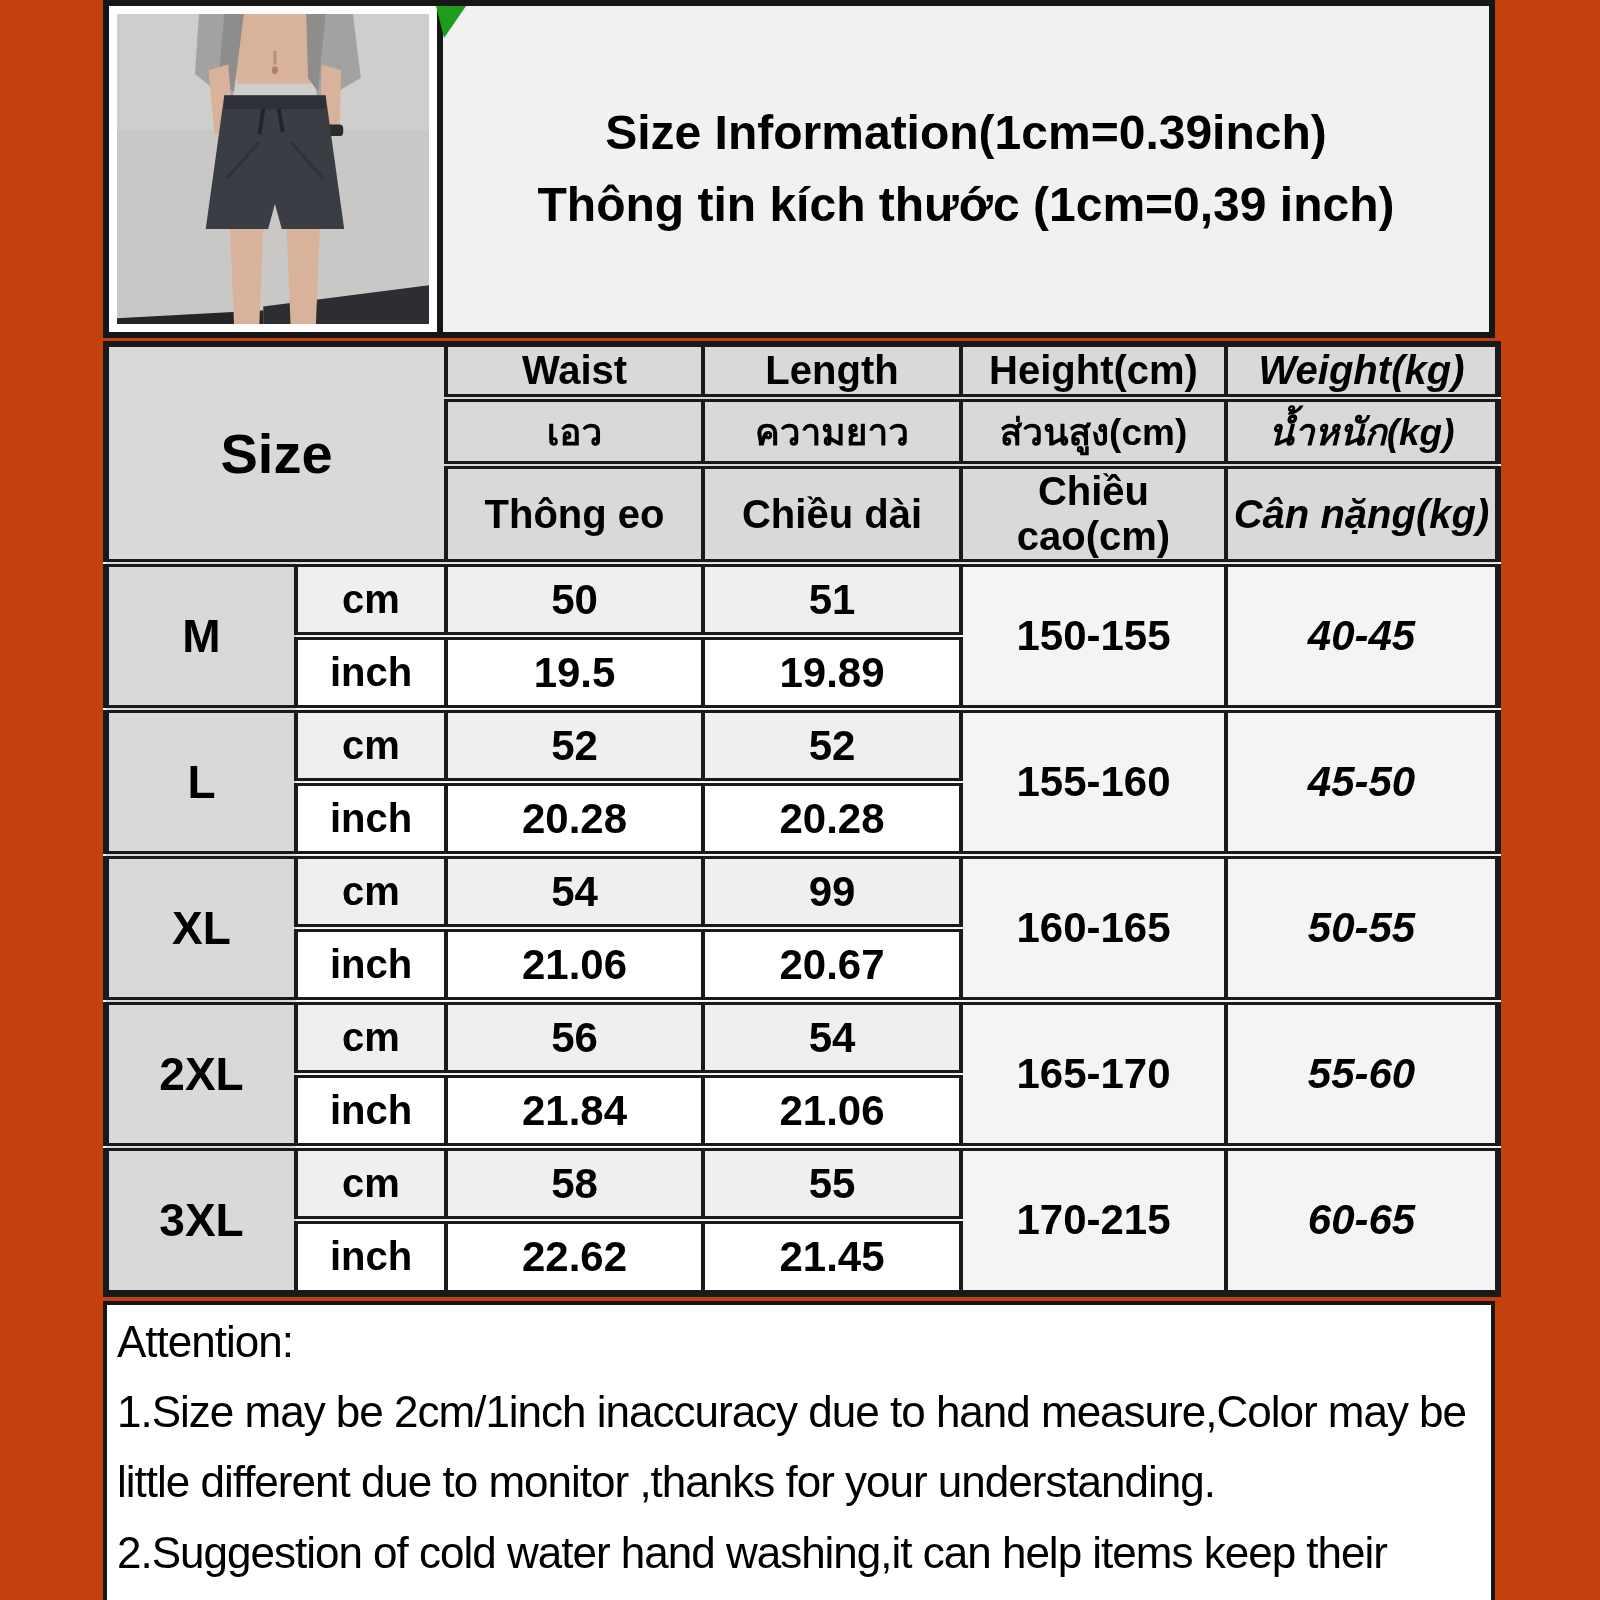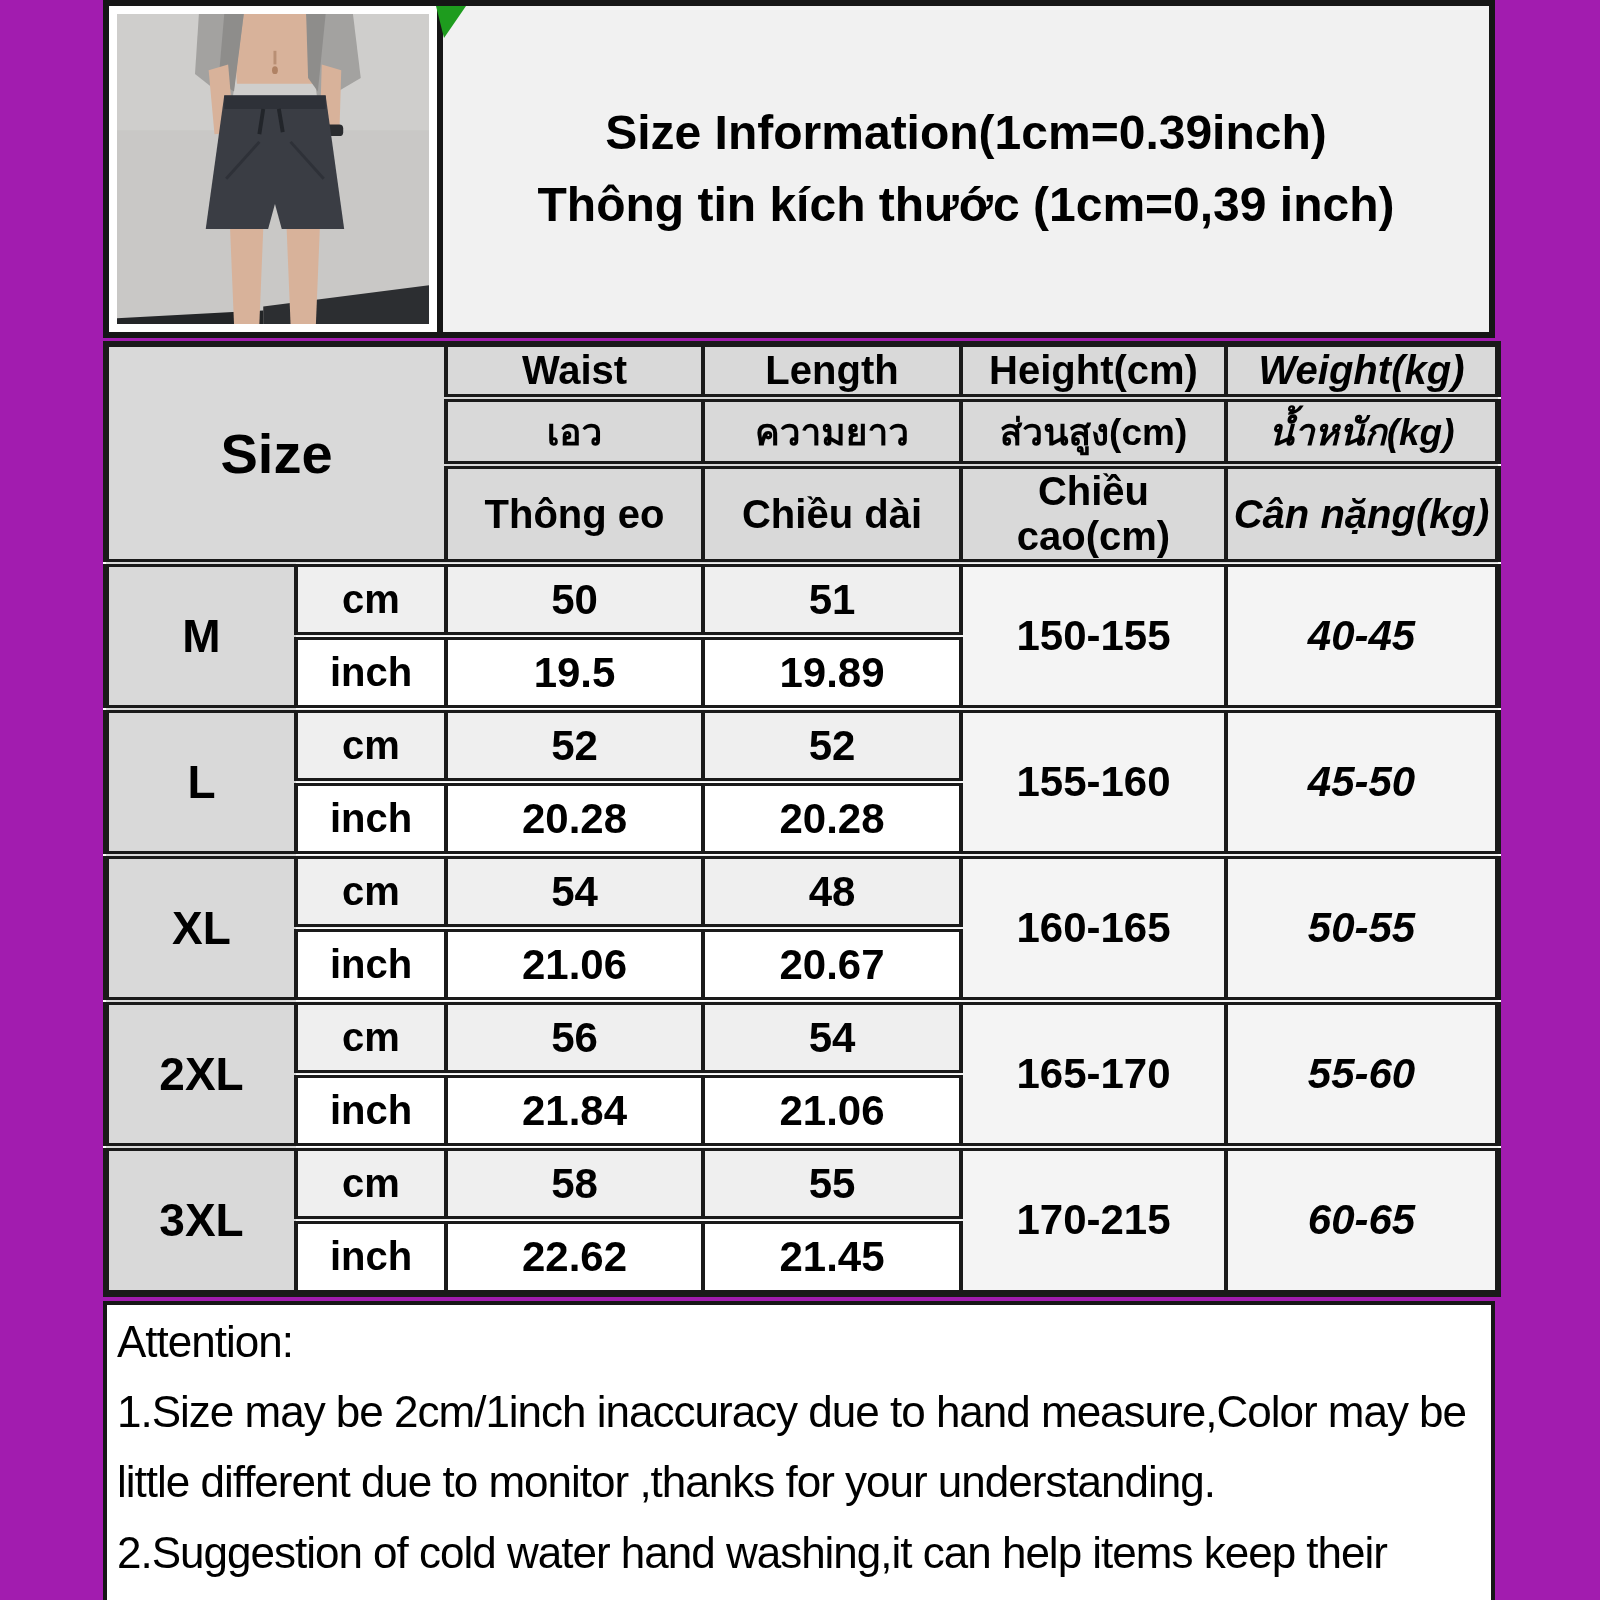--- a/index.html
+++ b/index.html
@@ -1,17 +1,17 @@
 <!DOCTYPE html>
 <html><head>
 <meta charset="utf-8">
 <style>
   html,body { margin:0; padding:0; background:#ffffff; }
   .sheet {
-    position:relative; width:1600px; height:1600px; background:#a21caf;
+    position:relative; width:1600px; height:1600px; background:#c2410c;
     font-family:"Liberation Sans", sans-serif; color:#000; overflow:hidden;
   }
   .content { position:absolute; left:103px; top:0; width:1392px; }
 
   
   .top-block { display:flex; height:338px; position:relative; }
   .photo-cell {
     box-sizing:border-box; width:340px; height:338px;
     border:6px solid #161616; background:#ffffff; padding:8px; flex:none;
   }
@@ -170,21 +170,21 @@
       <tr class="row-inch">
         <td class="unit-cell bg-inch">inch</td>
         <td class="val bg-inch">20.28</td>
         <td class="val bg-inch">20.28</td>
       </tr>
 
       <tr class="row-cm">
         <td class="size-label edge-l" rowspan="2">XL</td>
         <td class="unit-cell bg-cm">cm</td>
         <td class="val bg-cm">54</td>
-        <td class="val bg-cm">48</td>
+        <td class="val bg-cm">99</td>
         <td class="merged" rowspan="2">160-165</td>
         <td class="merged edge-r" rowspan="2">50-55</td>
       </tr>
       <tr class="row-inch">
         <td class="unit-cell bg-inch">inch</td>
         <td class="val bg-inch">21.06</td>
         <td class="val bg-inch">20.67</td>
       </tr>
 
       <tr class="row-cm">

